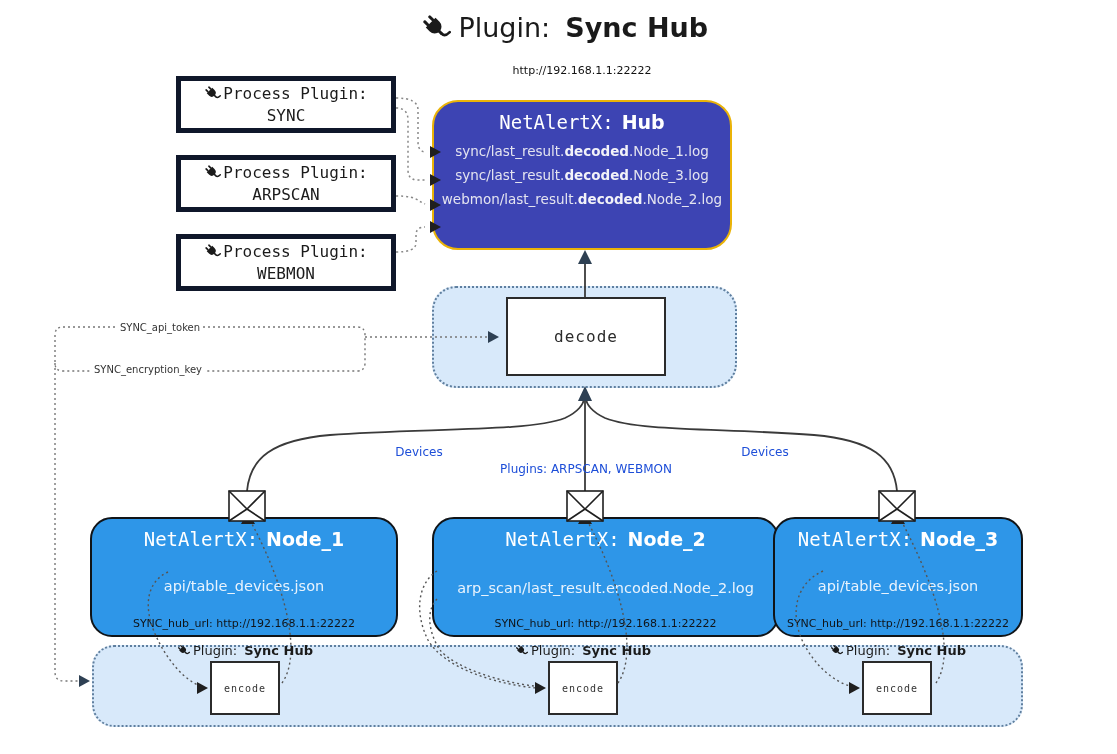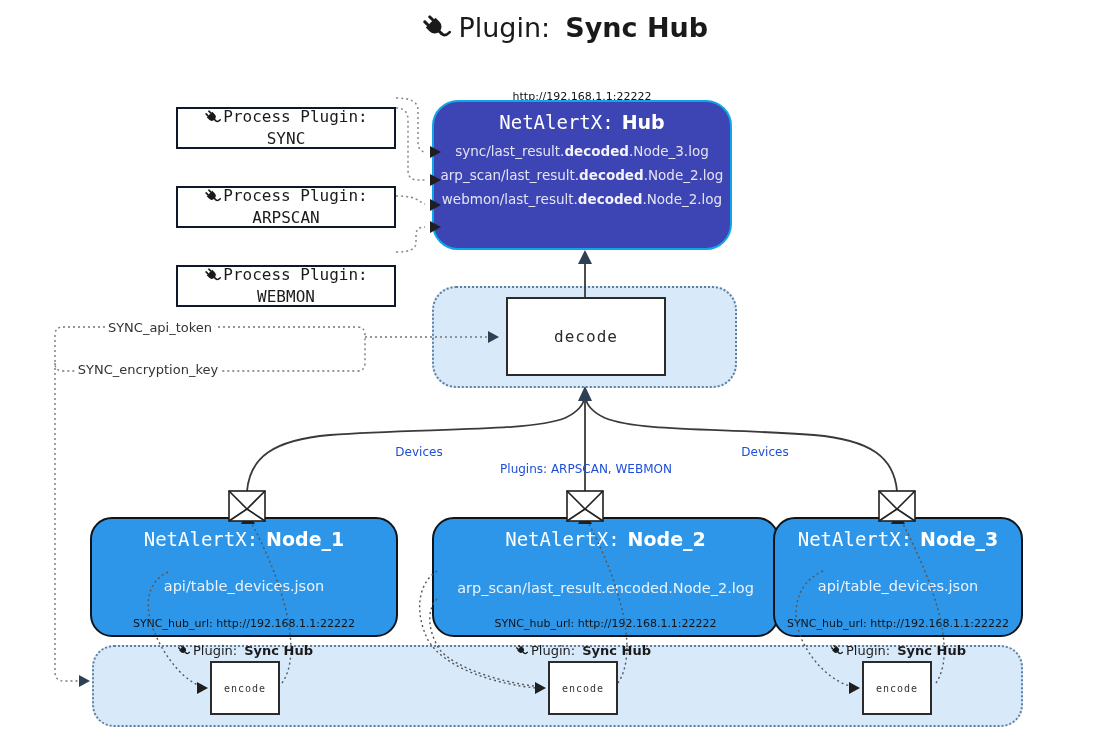--- a/index.html
+++ b/index.html
@@ -18,39 +18,39 @@
   
   .diagram-title{
     left:50%;top:12px;transform:translateX(-48%);
     display:flex;align-items:center;gap:8px;
     font-size:27px;color:#1a1a1a;white-space:nowrap;
   }
   .diagram-title .t-name{font-weight:700;margin-left:7px;}
   .plug-icon svg{display:block;}
 
   
-  .hub-url{left:432px;top:90px;width:300px;text-align:center;font-size:11px;color:#111;}
+  .hub-url{left:432px;top:64px;width:300px;text-align:center;font-size:11px;color:#111;}
   .hub-box{
     left:432px;top:100px;width:300px;height:150px;border-radius:26px;
-    background:#3d44b3;border:2px solid #0ea5e9;box-sizing:border-box;
+    background:#3d44b3;border:2px solid #eab308;box-sizing:border-box;
     display:flex;flex-direction:column;
   }
   .hub-title{margin-top:9px;text-align:center;color:#fff;font-size:19px;white-space:nowrap;}
   .hub-title .bold{font-weight:700;margin-left:8px;}
   .hub-logs{display:flex;flex-direction:column;margin-top:6px;}
   .hub-log{
     text-align:center;font-size:13.5px;line-height:24px;color:#e4e4f0;white-space:nowrap;
   }
   .hub-log b{color:#f2f2f8;}
 
   
   .proc-box{
-    left:176px;width:220px;height:42px;background:#fff;border:2px solid #0f172a;
+    left:176px;width:220px;height:57px;background:#fff;border:5px solid #0f172a;
     box-sizing:border-box;display:flex;flex-direction:column;align-items:center;justify-content:center;
-    font-size:16px;color:#1b1b1b;line-height:22px;margin-top:31px;
+    font-size:16px;color:#1b1b1b;line-height:22px;
   }
   .proc-line1{display:flex;align-items:center;gap:2px;font-family:"DejaVu Sans Mono","Liberation Mono",monospace;}
   .proc-name{font-family:"DejaVu Sans Mono","Liberation Mono",monospace;}
 
   
   .decode-wrap{
     left:432px;top:286px;width:305px;height:102px;border-radius:24px;
     background:#d8e9fa;border:2px dotted #5f7f9f;box-sizing:border-box;
   }
   .decode-box{
@@ -86,39 +86,39 @@
   }
   .encode-plugin-label .bold{font-weight:700;margin-left:4px;}
 
   
   .edge-label{
     transform:translate(-50%,-50%);background:#fff;padding:0 5px;
     font-size:12px;color:#1d4ed8;white-space:nowrap;
   }
   .token-label{
     transform:translate(-50%,-50%);background:#fff;padding:0 3px;
-    font-size:13px;color:#333;white-space:nowrap;
+    font-size:10px;color:#333;white-space:nowrap;
   }
 </style>
 </head>
 <body>
 
 <div id="stage">
 
   <div class="layer-boxes">
 
     <div class="abs hub-url">http://192.168.1.1:22222</div>
 
     <div class="abs hub-box">
       <div class="hub-title">
         <span class="mono">NetAlertX:</span><span class="bold">Hub</span>
       </div>
       <div class="hub-logs">
+        <div class="hub-log"><span>sync/last_result.</span><b>decoded</b><span>.Node_1.log</span></div>
         <div class="hub-log"><span>sync/last_result.</span><b>decoded</b><span>.Node_3.log</span></div>
-        <div class="hub-log"><span>arp_scan/last_result.</span><b>decoded</b><span>.Node_2.log</span></div>
         <div class="hub-log"><span>webmon/last_result.</span><b>decoded</b><span>.Node_2.log</span></div>
       </div>
     </div>
 
     <div class="abs proc-box" style="top:76px;">
       <div class="proc-line1">
         <span class="plug-icon">
           <svg width="17" height="17" viewBox="0 0 24 24">
               <g transform="rotate(-45 12 12)" fill="#1a1a1a">
                 <rect x="8" y="1" width="2.4" height="5.5" rx="1"></rect>

